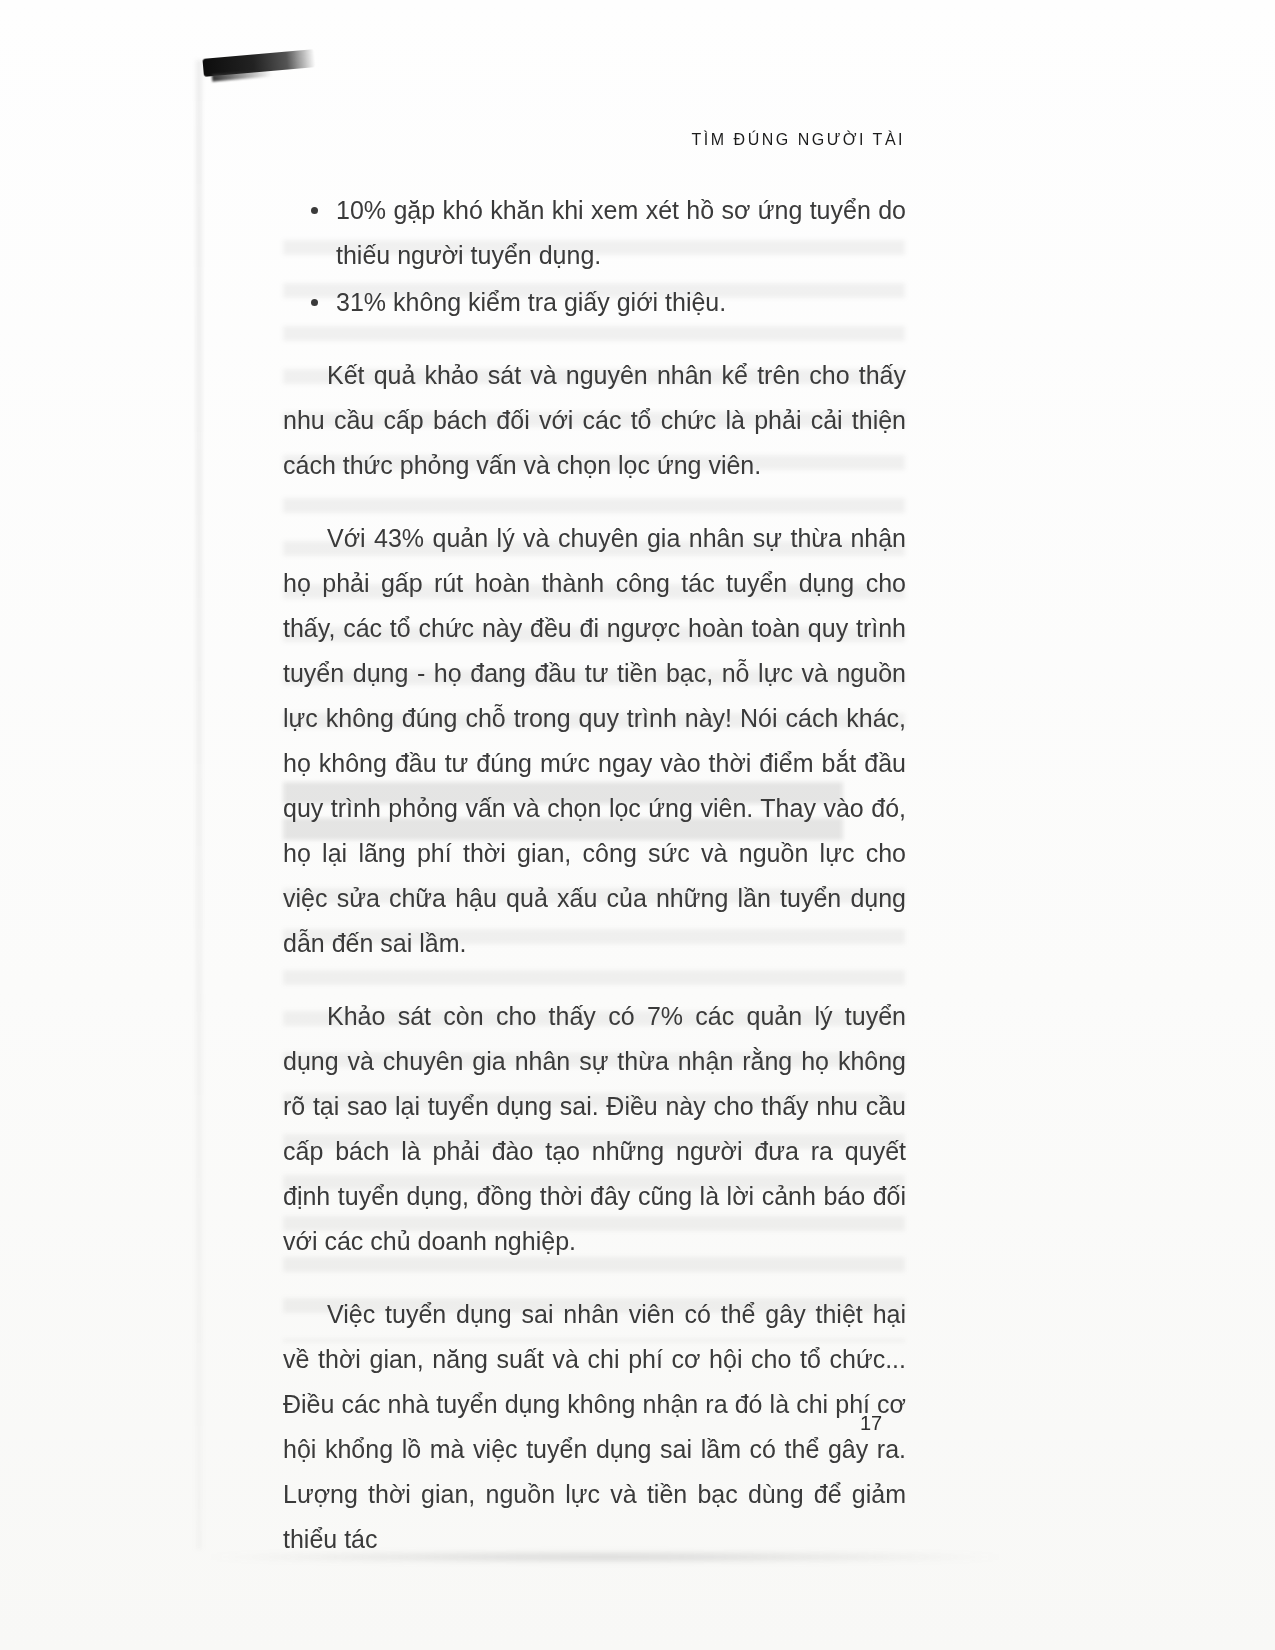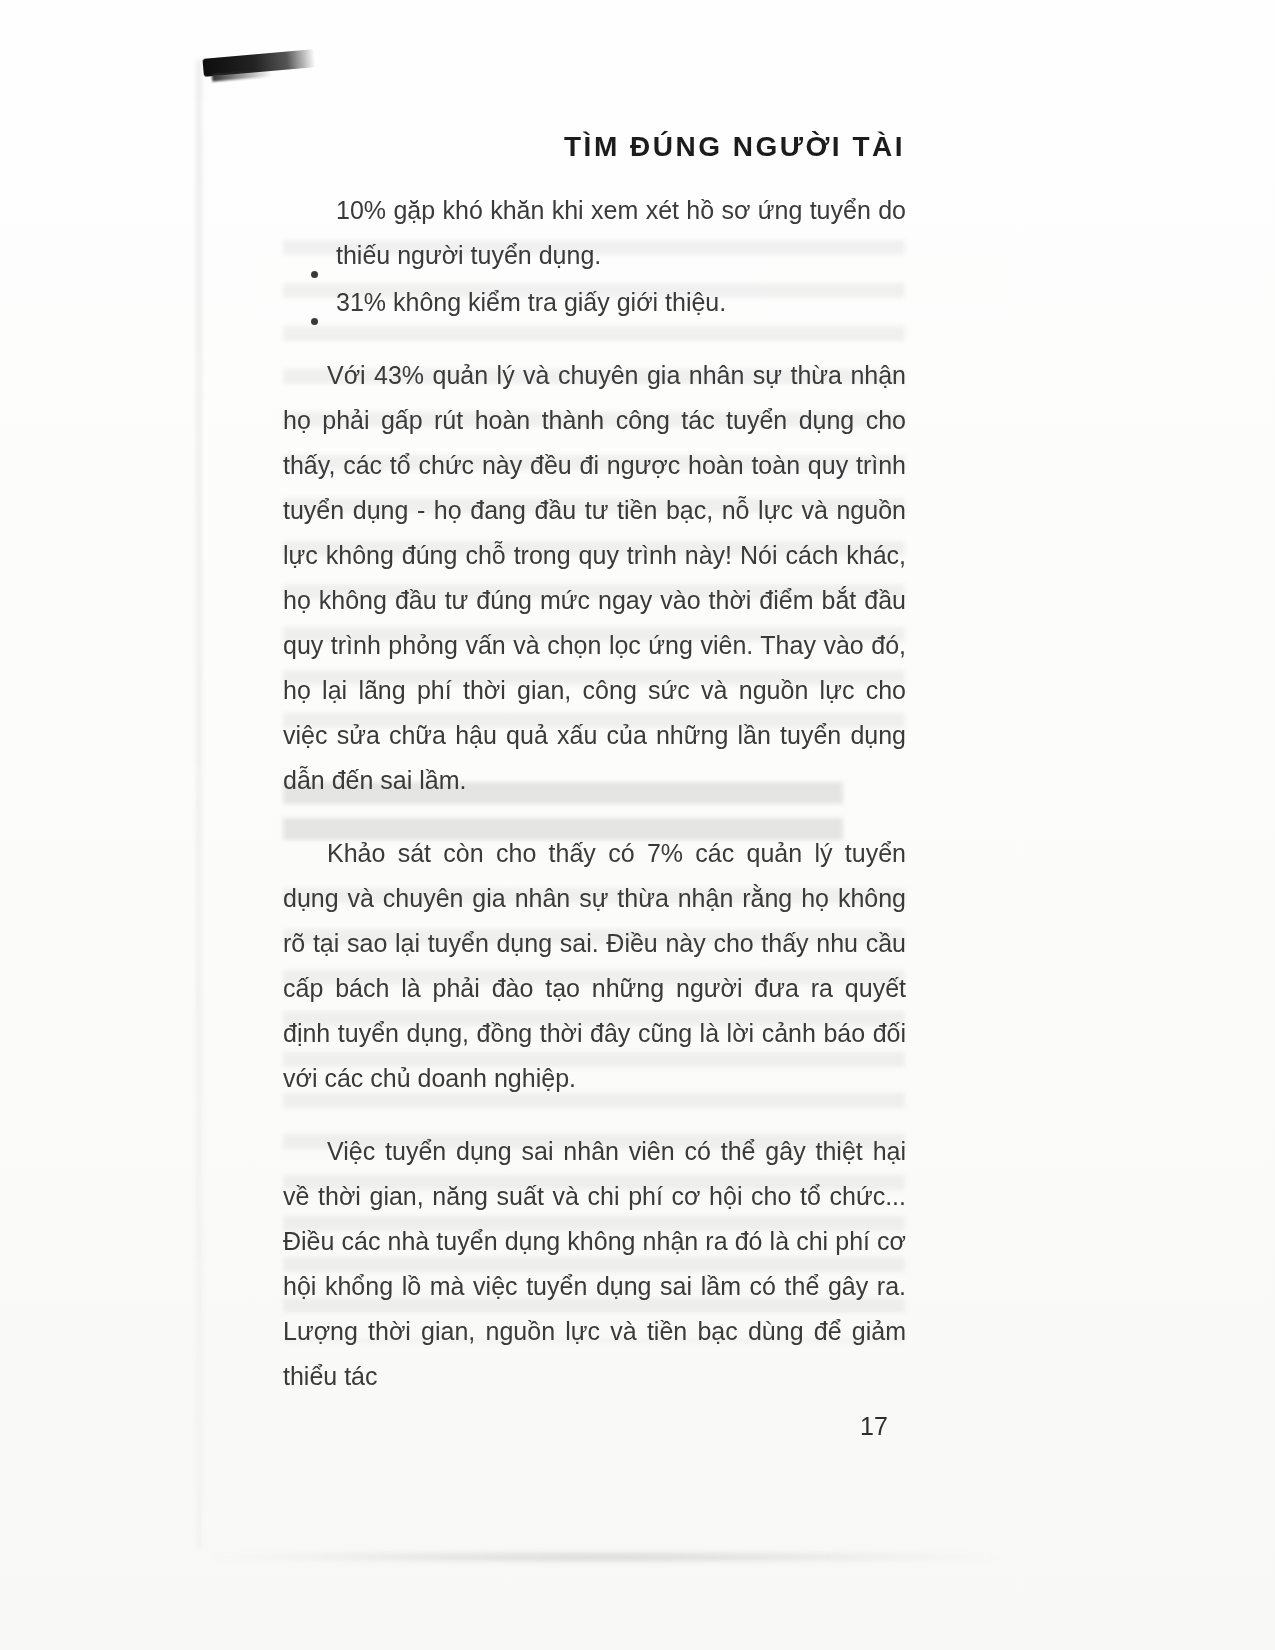--- a/index.html
+++ b/index.html
@@ -98,43 +98,43 @@
       rgba(110,110,110,0.08) 26px, rgba(110,110,110,0.08) 41px
     );
   }
 
   .running-header {
     position: absolute;
     top: 131px;
     left: 283px;
     width: 622px;
     text-align: right;
-    font-size: 28px;
-    font-weight: bold;
+    font-size: 16px;
+    font-weight: normal;
     letter-spacing: 2.5px;
     color: #1c1c1c;
   }
 
   .content {
     position: absolute;
     left: 283px;
     top: 188px;
     width: 623px;
     color: #3a3a3a;
     font-size: 25px;
     line-height: 45px;
     text-align: justify;
   }
 
   .bullet-list {
     margin: 0 0 8px 0;
   }
   .bullet-item {
     display: flex;
-    align-items: flex-end;
+    align-items: flex-start;
     margin: 0 0 2px 0;
   }
   .bullet-dot {
     flex: 0 0 auto;
     width: 7px;
     height: 7px;
     border-radius: 50%;
     background: #3a3a3a;
     margin: 19px 18px 0 28px;
   }
@@ -144,21 +144,21 @@
 
   .para {
     margin: 28px 0 0 0;
     text-indent: 44px;
   }
 
   .page-number {
     position: absolute;
     left: 860px;
     top: 1412px;
-    font-size: 25px;
+    font-size: 20px;
     color: #2e2e2e;
   }
 </style>
 </head>
 <body>
 
 <div class="page">
 
   <div class="artifact-left-edge"></div>
   <div class="artifact-top-left"></div>
@@ -177,20 +177,21 @@
       <div class="bullet-item">
         <span class="bullet-dot"></span>
         <span class="bullet-text">10% gặp khó khăn khi xem xét hồ sơ ứng tuyển do thiếu người tuyển dụng.</span>
       </div>
       <div class="bullet-item">
         <span class="bullet-dot"></span>
         <span class="bullet-text">31% không kiểm tra giấy giới thiệu.</span>
       </div>
     </div>
 
+    <p class="para">Kết quả khảo sát và nguyên nhân kể trên cho thấy nhu cầu cấp bách đối với các tổ chức là phải cải thiện cách thức phỏng vấn và chọn lọc ứng viên.</p>
     <p class="para">Với 43% quản lý và chuyên gia nhân sự thừa nhận họ phải gấp rút hoàn thành công tác tuyển dụng cho thấy, các tổ chức này đều đi ngược hoàn toàn quy trình tuyển dụng - họ đang đầu tư tiền bạc, nỗ lực và nguồn lực không đúng chỗ trong quy trình này! Nói cách khác, họ không đầu tư đúng mức ngay vào thời điểm bắt đầu quy trình phỏng vấn và chọn lọc ứng viên. Thay vào đó, họ lại lãng phí thời gian, công sức và nguồn lực cho việc sửa chữa hậu quả xấu của những lần tuyển dụng dẫn đến sai lầm.</p>
     <p class="para">Khảo sát còn cho thấy có 7% các quản lý tuyển dụng và chuyên gia nhân sự thừa nhận rằng họ không rõ tại sao lại tuyển dụng sai. Điều này cho thấy nhu cầu cấp bách là phải đào tạo những người đưa ra quyết định tuyển dụng, đồng thời đây cũng là lời cảnh báo đối với các chủ doanh nghiệp.</p>
     <p class="para">Việc tuyển dụng sai nhân viên có thể gây thiệt hại về thời gian, năng suất và chi phí cơ hội cho tổ chức... Điều các nhà tuyển dụng không nhận ra đó là chi phí cơ hội khổng lồ mà việc tuyển dụng sai lầm có thể gây ra. Lượng thời gian, nguồn lực và tiền bạc dùng để giảm thiểu tác</p>
 
   </div>
 
   <div class="page-number">17</div>
 
 </div>
 

